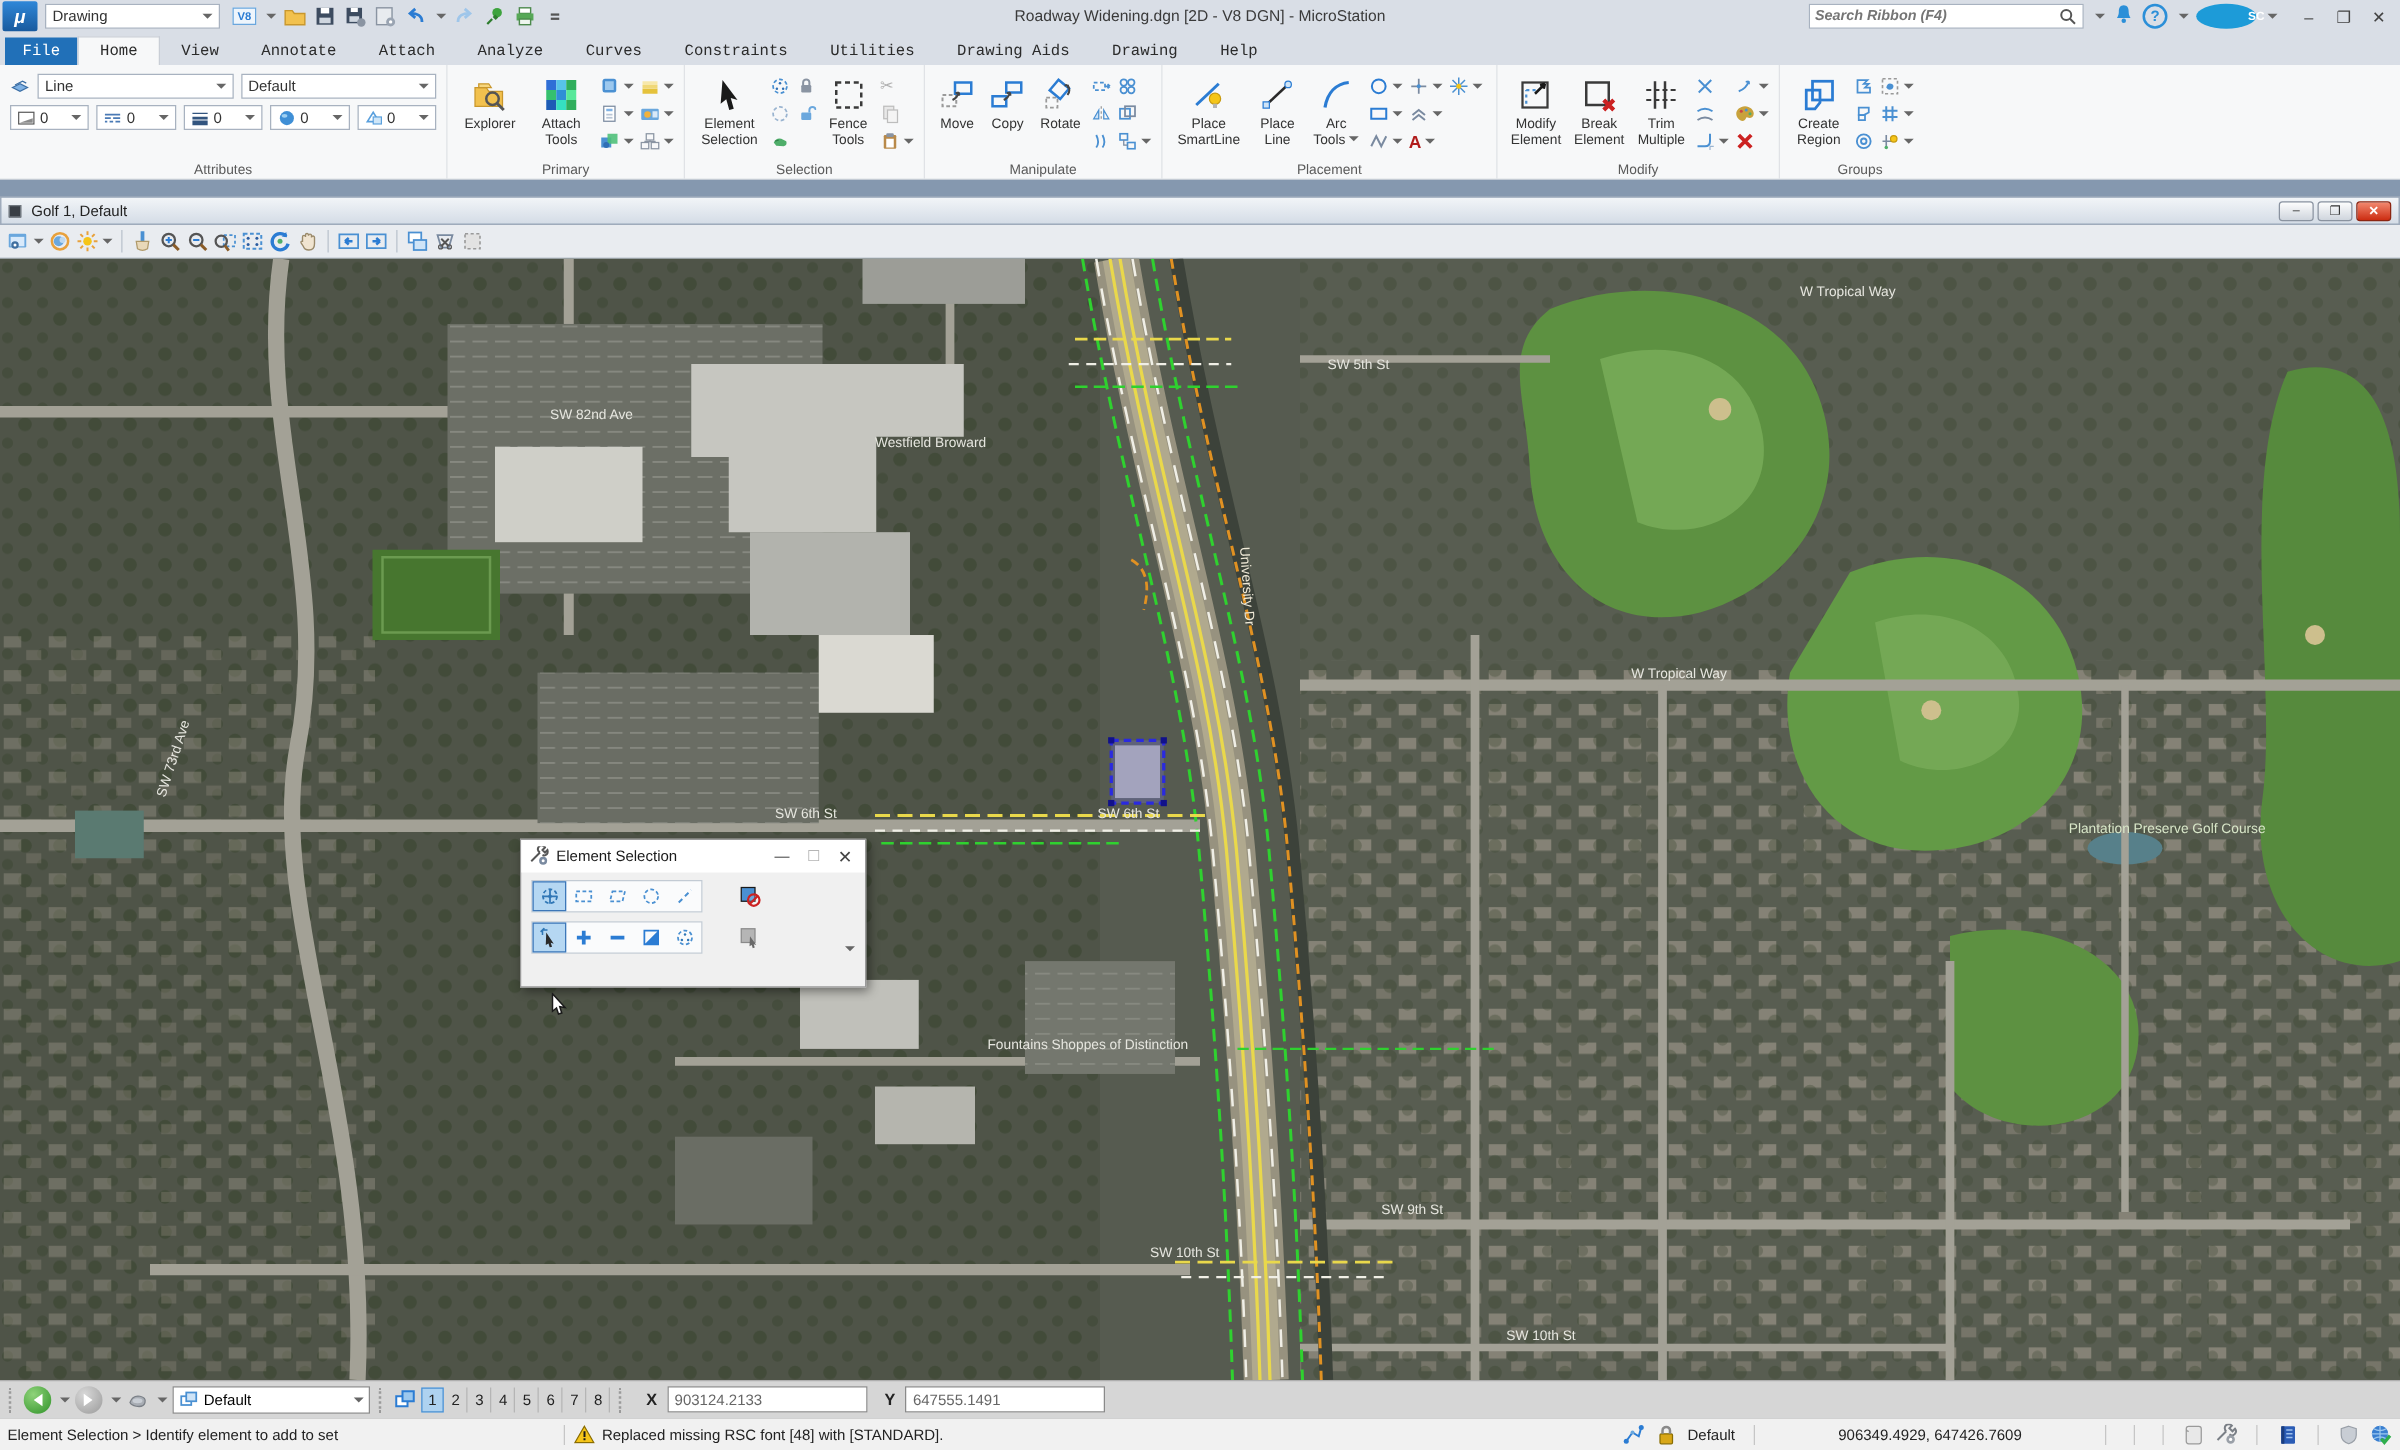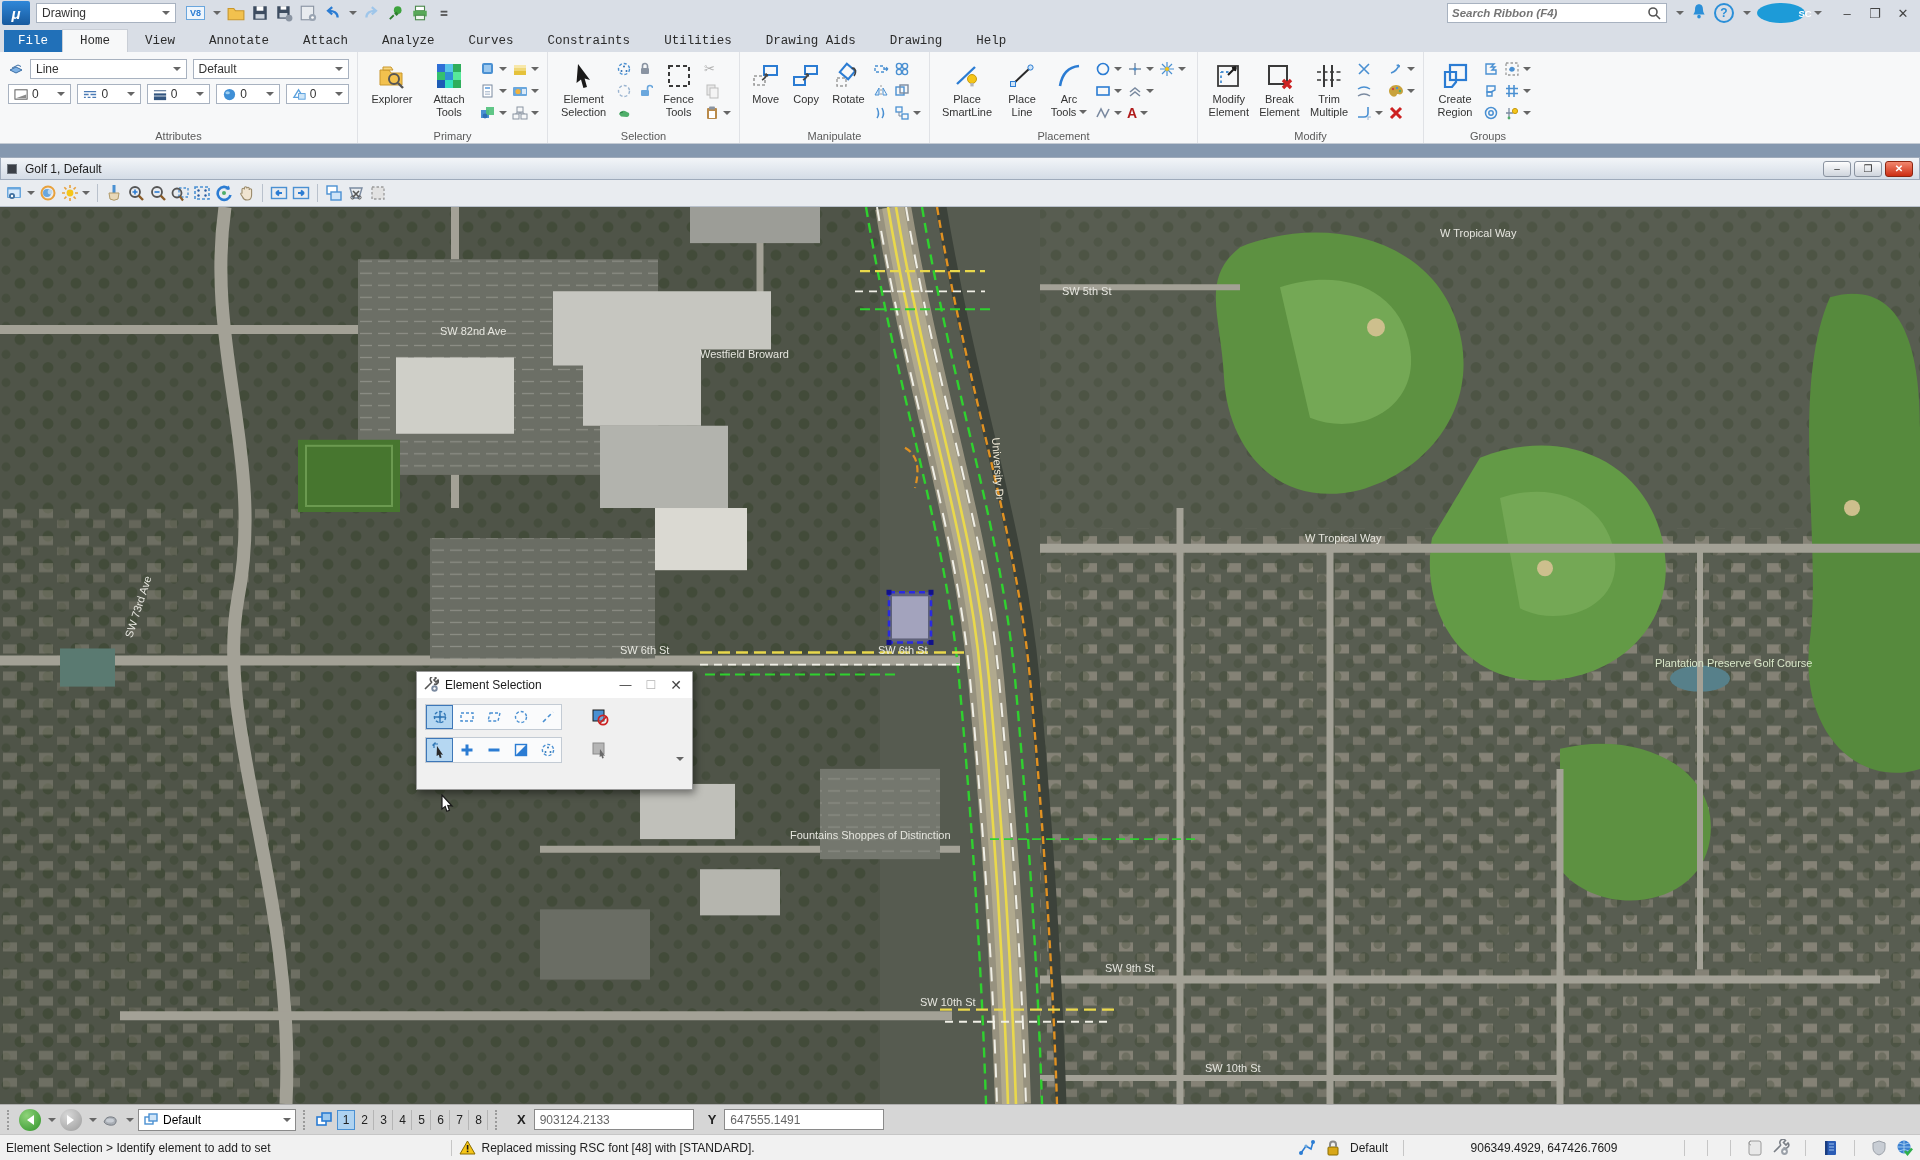--- a/index.html
+++ b/index.html
@@ -165,20 +165,21 @@
           <rect x="4" y="10" width="8" height="4" fill="#eef6ee" stroke="#4d8a4d"></rect>
         </svg>
       </span>
     <span class="tbi">
         <svg class="i18" viewBox="0 0 16 16">
           <rect x="5" y="6" width="6" height="1.6" fill="#555"></rect>
           <rect x="5" y="9" width="6" height="1.6" fill="#555"></rect>
         </svg>
       </span>
   </div>
+  <div class="apptitle">Roadway Widening.dgn [2D - V8 DGN] - MicroStation</div>
   <div class="tb-right">
     <div class="searchbox">
       <input placeholder="Search Ribbon (F4)" style="">
       <svg class="i16" viewBox="0 0 16 16">
           <circle cx="7" cy="7" r="4" fill="none" stroke="#555" stroke-width="1.6"></circle>
           <path d="M10,10 L14,14" stroke="#555" stroke-width="1.6"></path>
         </svg>
     </div>
     <span class="caret"></span>
     <span><svg class="i18" viewBox="0 0 16 16">

